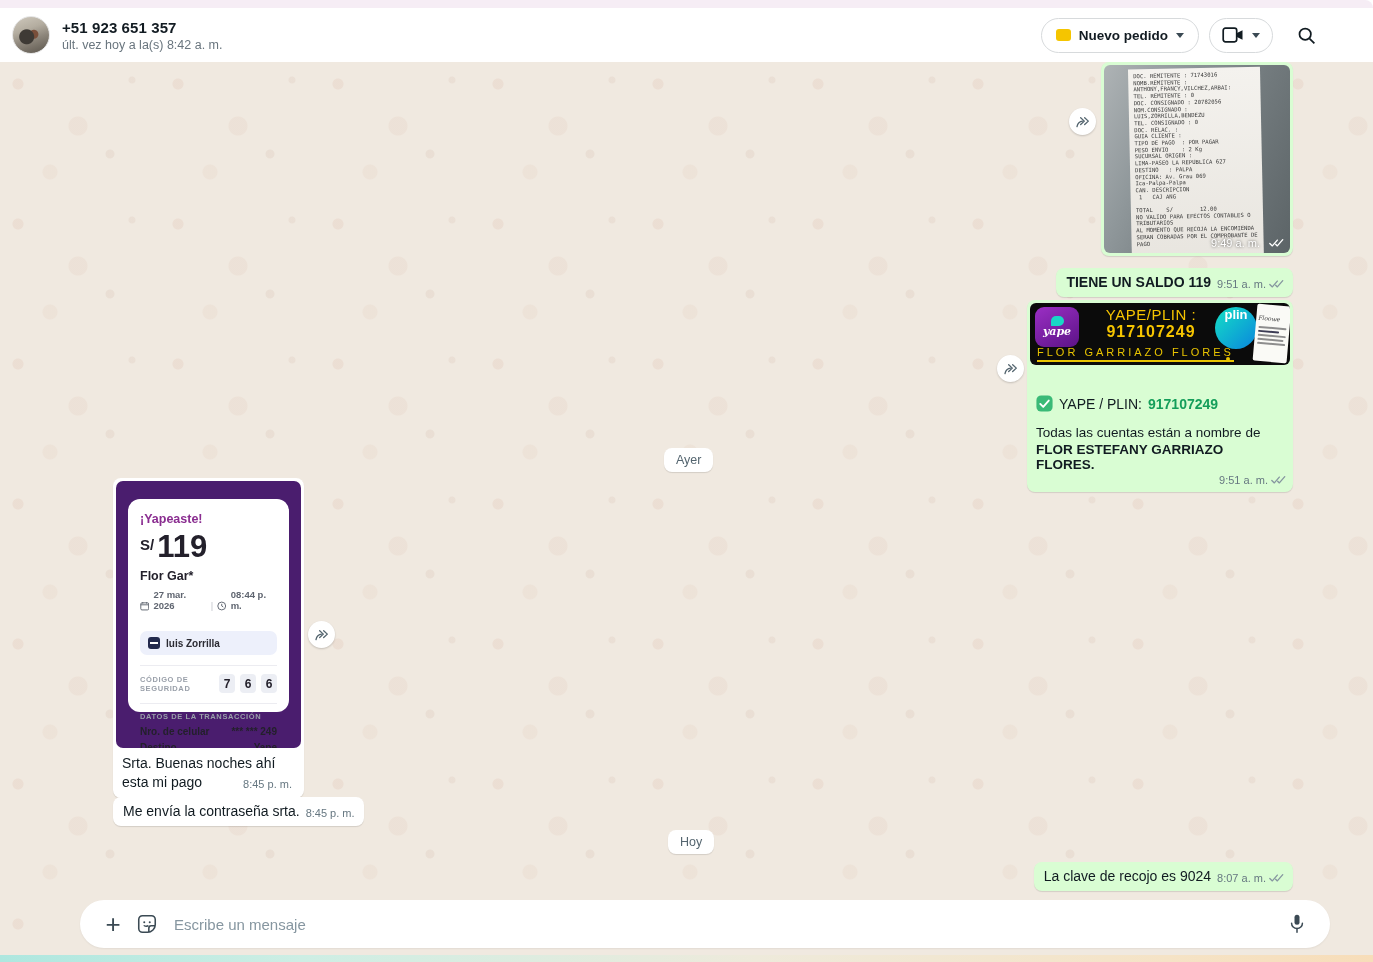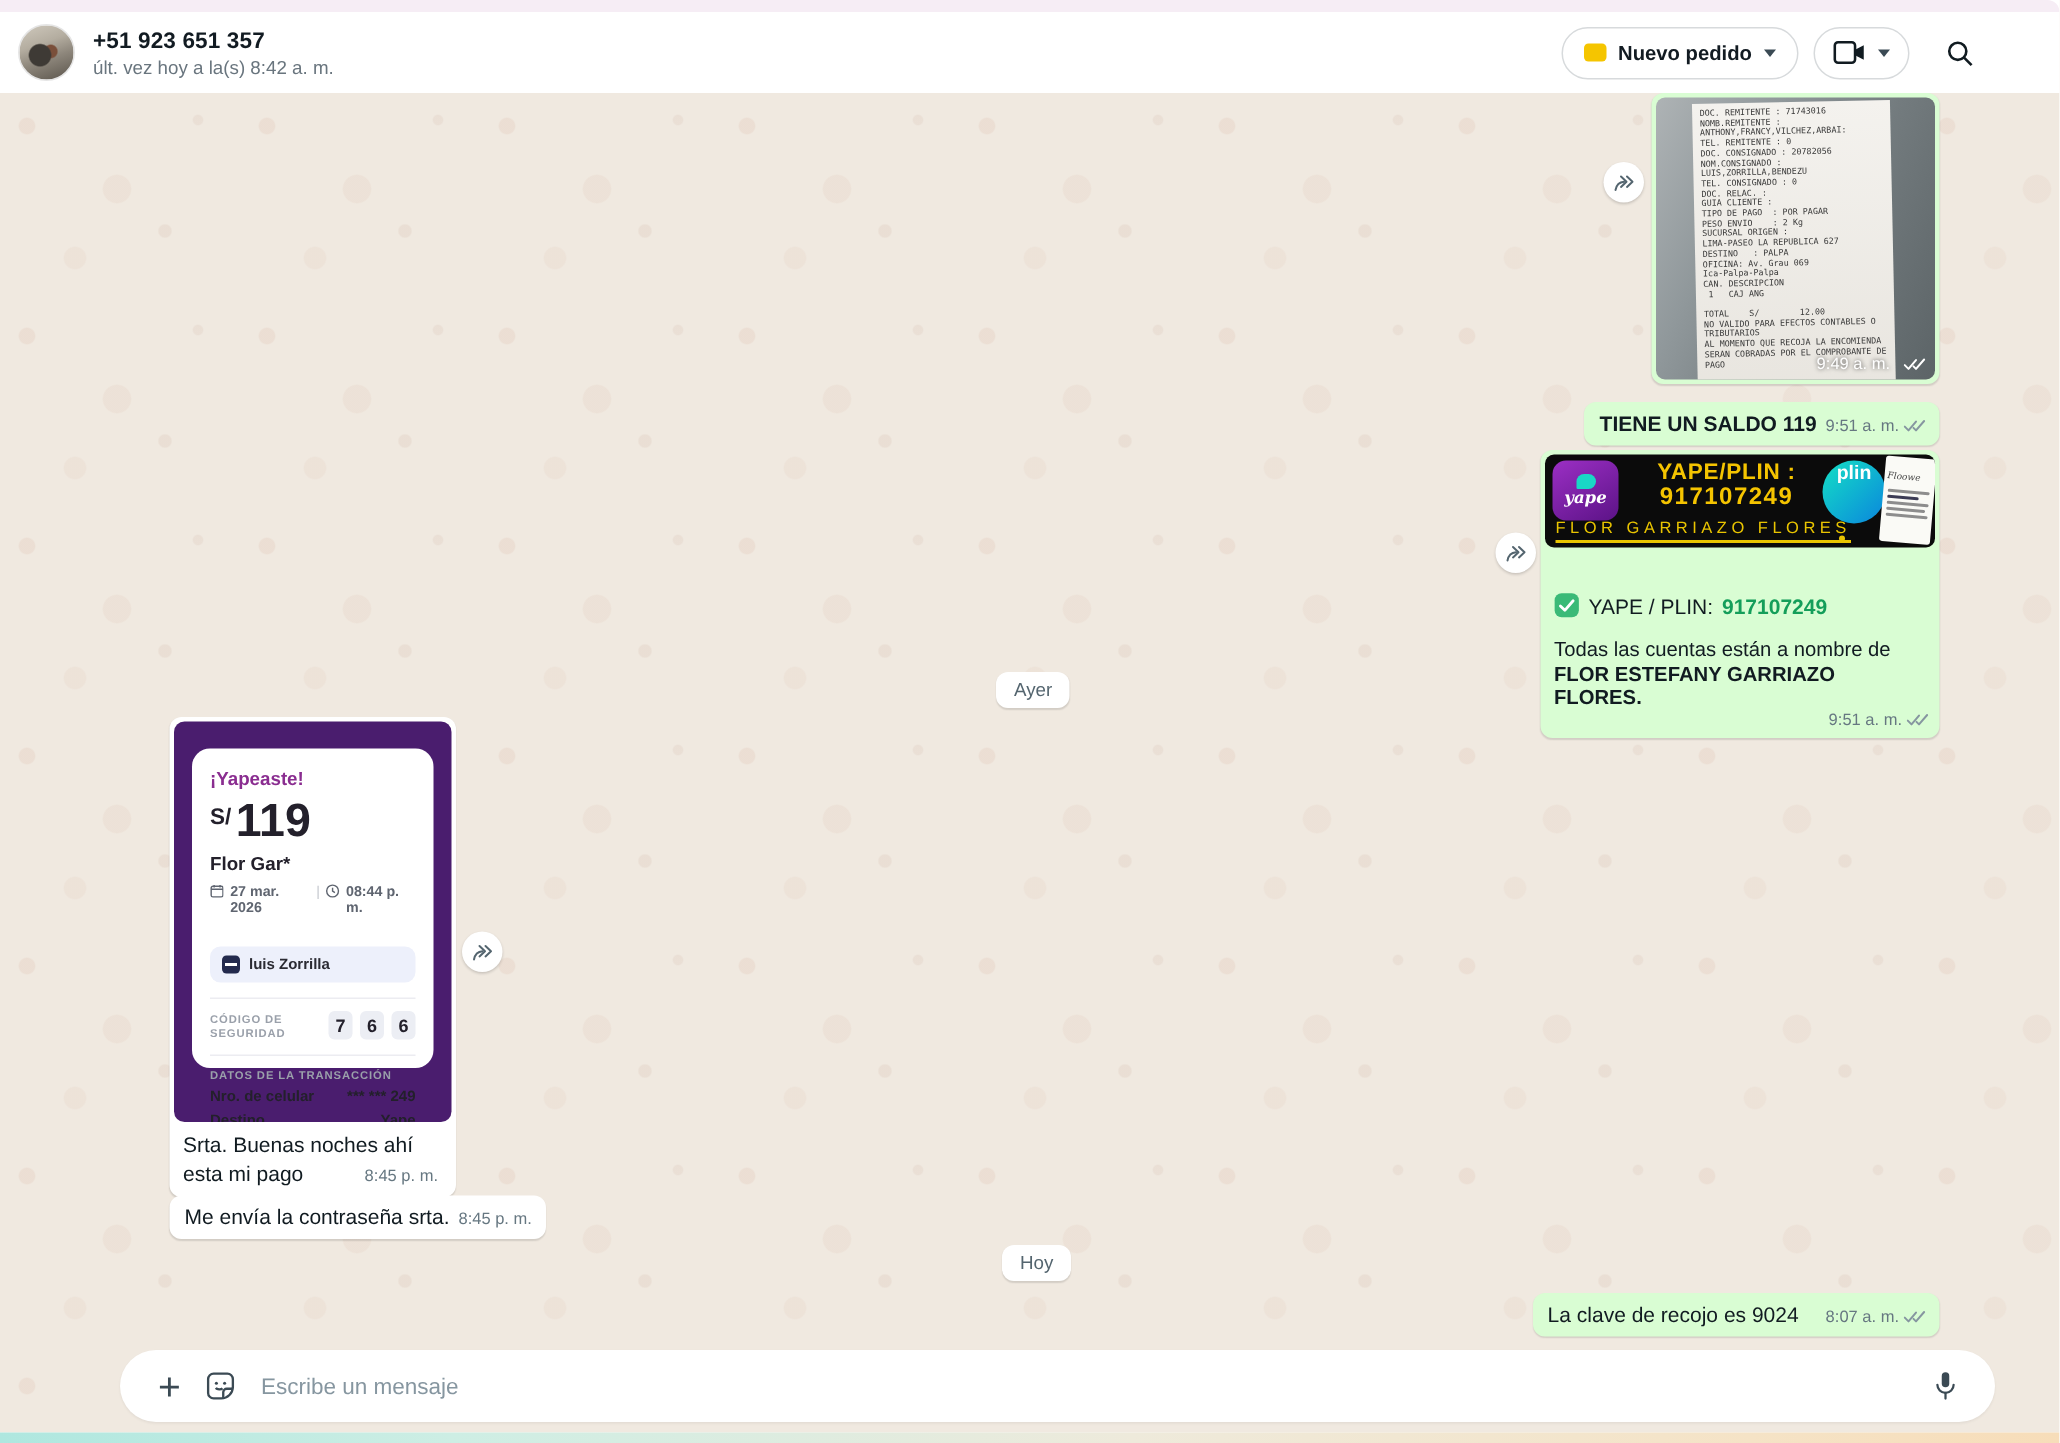--- a/index.html
+++ b/index.html
@@ -76,21 +76,21 @@
   .msg-yape { top:238px; right:80px; width:266px; padding:3px 3px 6px 3px; }
   .banner { position:relative; width:260px; height:62px; border-radius:6px; background:#0b0b0b;
     overflow:hidden; cursor:pointer; }
   .yape-logo { position:absolute; left:5px; top:4px; width:44px; height:40px; border-radius:9px;
     background:linear-gradient(150deg,#9b2fc4,#5c1387); display:flex; flex-direction:column;
     align-items:center; justify-content:center; }
   .yape-logo .bub { width:13px; height:10px; border-radius:6px 6px 6px 1px; background:#19d7c6; }
   .yape-logo .yword { color:#fff; font-size:11px; font-style:italic; font-weight:700;
     font-family:"DejaVu Serif","Liberation Serif",serif; margin-top:-1px; }
   .banner-mid { position:absolute; left:56px; top:3px; width:130px; text-align:center; }
-  .banner-line1 { color:#f5c400; font-weight:700; font-size:15px; letter-spacing:.5px; }
+  .banner-line1 { color:#f5c400; font-weight:400; font-size:15px; letter-spacing:.5px; }
   .banner-line2 { color:#f5c400; font-weight:700; font-size:16px; letter-spacing:1px; }
   .plin-logo { position:absolute; left:185px; top:4px; width:42px; height:42px; border-radius:50%;
     background:linear-gradient(135deg,#14e0c5,#0a85dd); display:flex; align-items:flex-start;
     justify-content:center; }
   .plin-logo span { color:#fff; font-weight:700; font-size:13px; }
   .banner-name { position:absolute; left:7px; bottom:3px; color:#e9c400; font-size:11px;
     letter-spacing:3px; border-bottom:2px solid #e9c400; padding-bottom:2px; white-space:nowrap; }
   .banner-dot { position:absolute; left:196px; bottom:4px; width:4px; height:4px; border-radius:50%;
     background:#e9c400; }
   .mini-receipt { position:absolute; right:1px; top:2px; width:34px; height:57px; background:#fafaf6;
@@ -115,21 +115,21 @@
   .msg-card { top:416px; left:113px; width:191px; padding:3px 3px 0 3px; }
   .ycard { position:relative; width:185px; height:267px; border-radius:7px; background:#4a1d6e;
     overflow:hidden; cursor:pointer; }
   .ycard-inner { position:absolute; left:12px; right:12px; top:18px; bottom:36px; background:#fff;
     border-radius:12px; padding:13px 12px 10px 12px; }
   .ycheer { color:#8a2d90; font-weight:700; font-size:12.5px; }
   .yamount { display:flex; align-items:flex-start; gap:3px; margin-top:6px; color:#23202b; }
   .yamount .cur { font-size:15px; font-weight:700; margin-top:4px; }
   .yamount .val { font-size:31px; font-weight:700; line-height:30px; }
   .yname { font-size:12.5px; font-weight:700; color:#23202b; margin-top:7px; }
-  .ydate { display:flex; align-items:flex-start; gap:4px; font-size:9.5px; color:#5f6570;
+  .ydate { display:flex; align-items:flex-end; gap:4px; font-size:9.5px; color:#5f6570;
     font-weight:700; margin-top:6px; }
   .ydate .sep { color:#c5c8cf; font-weight:400; }
   .ypill { margin-top:20px; background:#edf0fb; border-radius:7px; height:24px; display:flex;
     align-items:center; gap:6px; padding:0 8px; }
   .ypill .bicon { width:12px; height:12px; border-radius:3px; background:#232a4d; position:relative; }
   .ypill .bicon::after { content:""; position:absolute; left:2px; top:5px; right:2px; height:2px; background:#fff; }
   .ypill span { font-size:10px; font-weight:700; color:#2b2b33; }
   .yhr { border:none; border-top:1px solid #ececf1; margin:10px 0 8px 0; }
   .ylabel { font-size:7.5px; letter-spacing:.6px; color:#9aa0aa; font-weight:700; }
   .ycode-row { display:flex; align-items:center; justify-content:space-between; }
@@ -141,21 +141,21 @@
   .ytx-row .v { text-align:right; }
   .card-caption { padding:6px 6px 6px 6px; }
   .card-caption .txt { font-size:14px; color:#111b21; line-height:19px; width:170px; }
   .caption-meta { display:flex; justify-content:flex-end; margin-top:-14px; padding:0 3px 2px 0; }
 
   
   .msg-pass { top:735px; left:113px; padding:6px 9px 7px 10px; display:flex; align-items:flex-end; gap:6px; }
   .msg-pass .txt { font-size:14px; color:#111b21; }
 
   
-  .msg-key { top:800px; right:80px; padding:6px 9px 7px 10px; display:flex; align-items:flex-end; gap:18px; }
+  .msg-key { top:800px; right:80px; padding:6px 9px 7px 10px; display:flex; align-items:flex-end; gap:6px; }
   .msg-key .txt { font-size:14px; color:#111b21; }
 
   
   .composer { position:absolute; left:80px; right:43px; top:838px; height:48px; background:#fff;
     border-radius:24px; display:flex; align-items:center; padding:0 16px; box-shadow:0 1px 2px rgba(0,0,0,.06); }
   .c-btn { background:none; border:none; cursor:pointer; display:flex; align-items:center;
     justify-content:center; width:34px; height:34px; color:#3b4a54; }
   .plus { font-size:26px; font-weight:400; color:#3b4a54; line-height:1; }
   .msg-input { flex:1; border:none; outline:none; font-size:15px; color:#111b21; margin-left:10px;
     font-family:"Liberation Sans","DejaVu Sans",sans-serif; background:transparent; }

